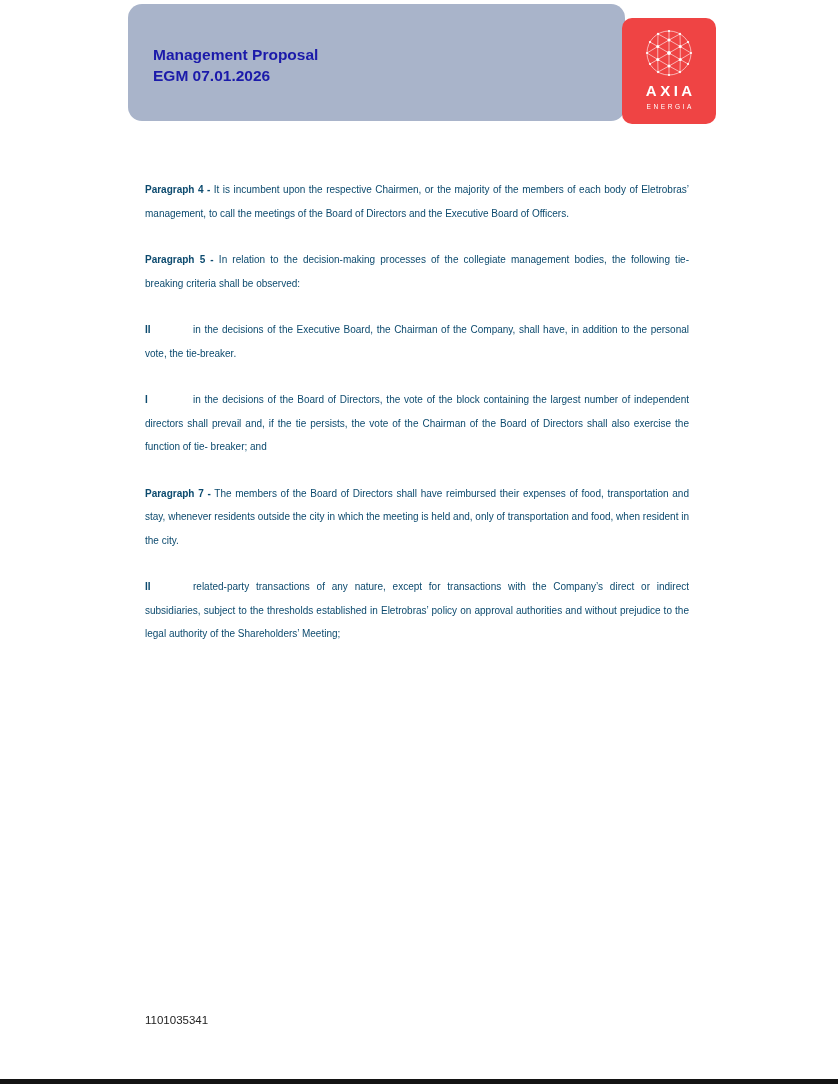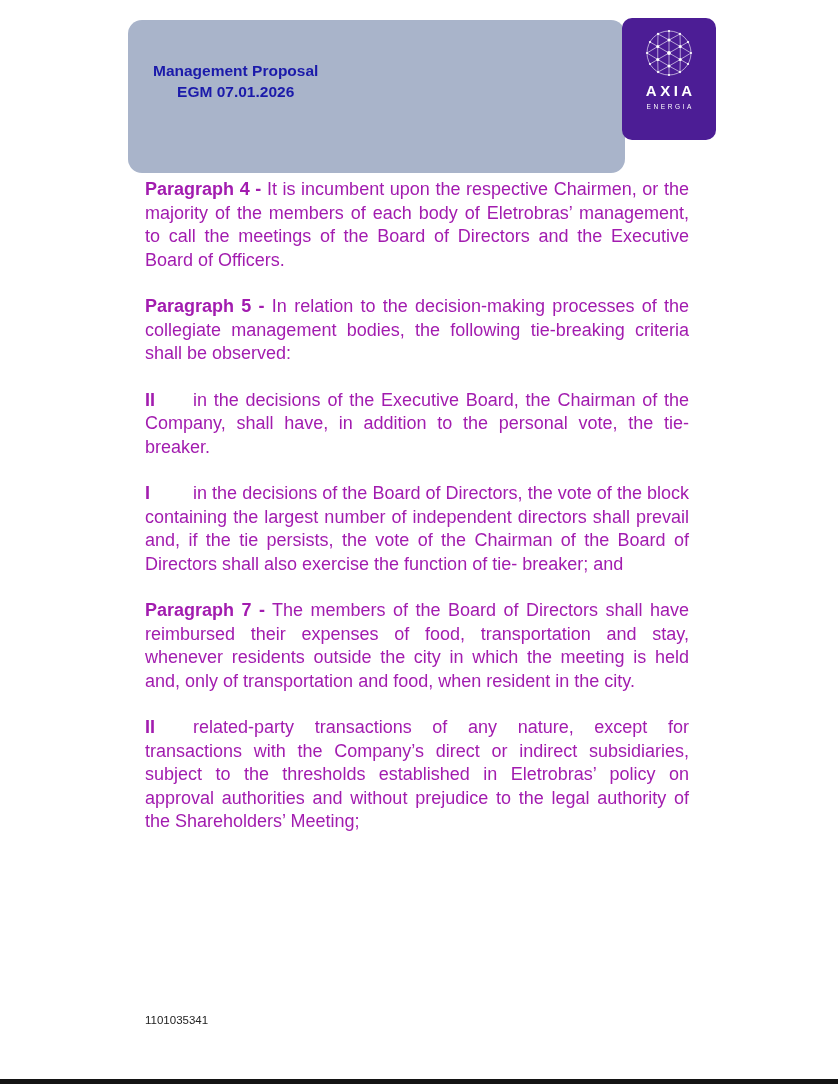--- a/index.html
+++ b/index.html
@@ -12,42 +12,41 @@
   .page {
     position: relative;
     width: 838px; height: 1084px;
     background: #ffffff;
     overflow: hidden;
   }
 
   
   .banner {
     position: absolute;
-    left: 128px; top: 20px;
-    width: 497px; height: 153px;
+    left: 128px; top: 4px;
+    width: 497px; height: 117px;
     background: #a9b4ca;
     border-radius: 14px;
-    text-align: center;
   }
   .banner-title {
     position: absolute;
     left: 25px; top: 40px;
     color: #1b1aaa;
     font-weight: 700;
     font-size: 15.5px;
     line-height: 21px;
     white-space: nowrap;
   }
 
   
   .logo-box {
     position: absolute;
     left: 622px; top: 18px;
-    width: 94px; height: 122px;
-    background: #4c1d95;
+    width: 94px; height: 106px;
+    background: #ef4444;
     border-radius: 10px;
     display: flex;
     flex-direction: column;
     align-items: center;
     text-align: center;
   }
   .logo-icon { margin-top: 9px; line-height: 0; }
   .logo-brand {
     color: #ffffff;
     font-weight: 700;
@@ -62,23 +61,23 @@
     letter-spacing: 2.6px;
     padding-left: 2.6px;
     margin-top: 4px;
   }
 
   
   .doc-body {
     position: absolute;
     left: 145px; top: 178px;
     width: 544px;
-    font-size: 18px;
+    font-size: 10px;
     line-height: 23.5px;
-    color: #a21caf;
+    color: #0c4a6e;
     text-align: justify;
   }
   .para { margin: 0 0 23px 0; }
   .lead { font-weight: 700; }
   .lead.roman { display: inline-block; width: 48px; font-weight: 700; }
 
   .footer-num {
     position: absolute;
     left: 145px; top: 1014px;
     font-size: 11.5px;

